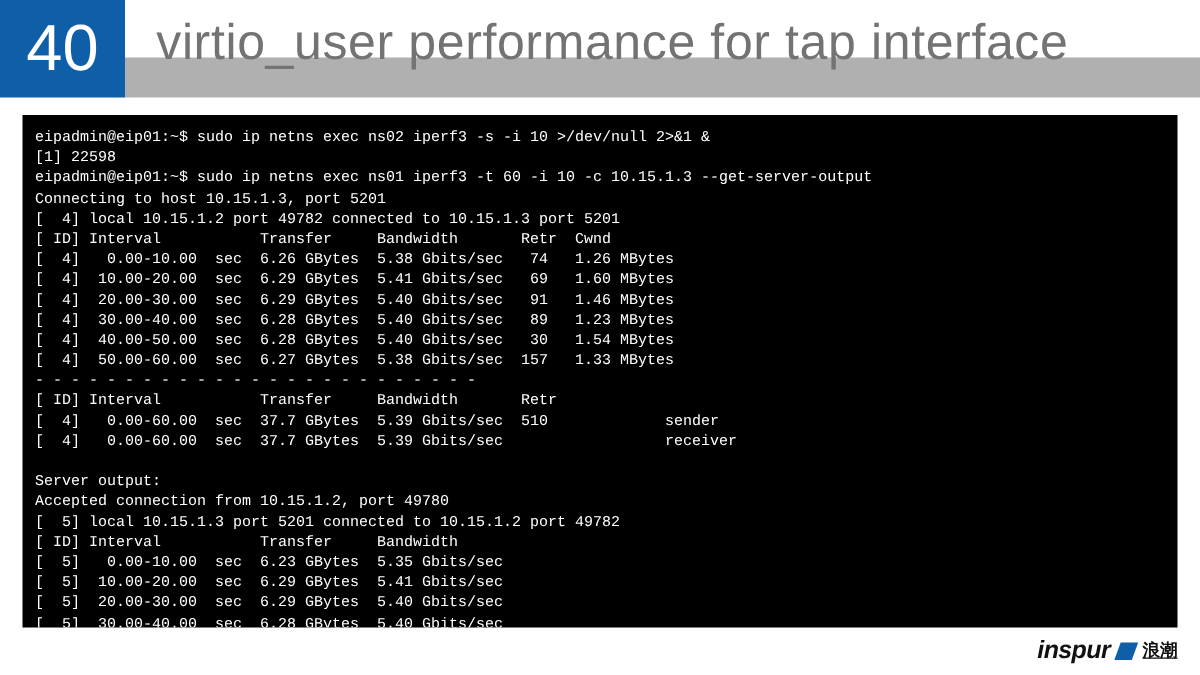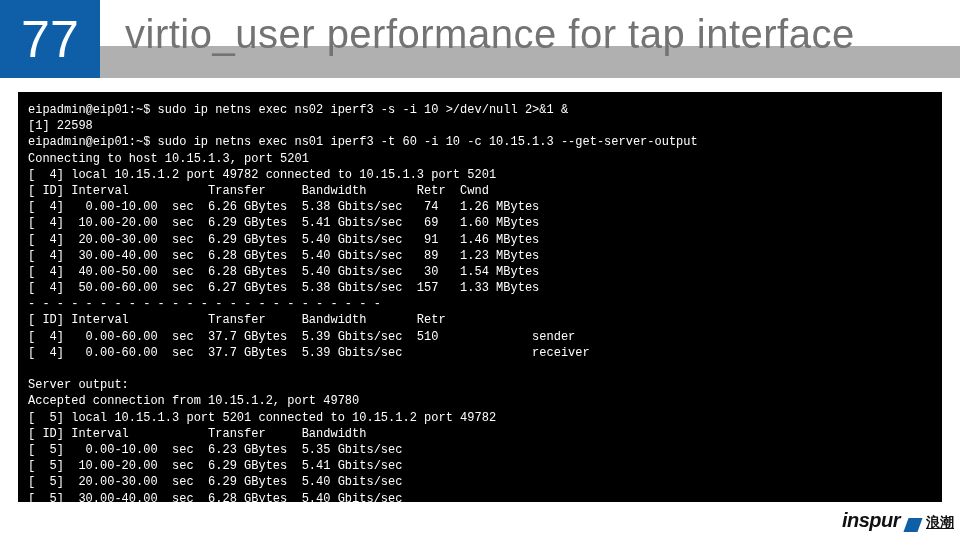--- a/index.html
+++ b/index.html
@@ -6,33 +6,33 @@
   html,body { width:960px; height:540px; font-family:"Segoe UI",Arial,sans-serif; background:#fff; overflow:hidden; }
   .slide { position:relative; width:960px; height:540px; }
 
   .header { position:absolute; top:0; left:0; right:0; height:78px; }
   .num-box { position:absolute; top:0; left:0; width:100px; height:78px; background:#0f5fa8; color:#fff; font-size:52px; font-weight:300; display:flex; align-items:center; justify-content:center; }
   .title-bar { position:absolute; top:46px; left:100px; right:0; height:32px; background:#b0b0b0; }
   .title { position:absolute; top:12px; left:125px; font-size:40px; color:#737373; letter-spacing:0.5px; }
 
   .term { position:absolute; top:92px; left:18px; width:924px; height:410px; background:#000; color:#fff; font-family:"Consolas","Courier New",monospace; font-size:12px; line-height:1.35; padding:10px 10px; white-space:pre; overflow:hidden; }
 
-  .logo { position:absolute; bottom:8px; right:6px; display:flex; align-items:flex-end; gap:6px; }
+  .logo { position:absolute; bottom:8px; right:18px; display:flex; align-items:center; gap:6px; }
   .logo-text { font-family:Arial,sans-serif; font-weight:900; font-style:italic; font-size:20px; color:#111; letter-spacing:-0.5px; }
   .logo-cn { font-size:14px; color:#111; font-weight:600;text-decoration:underline; }
   .logo-mark { width:14px; height:14px; background:#0f5fa8; transform:skewX(-20deg); }
 </style>
 </head>
 <body>
 
 <div class="slide">
 
   <div class="header">
     <div class="num-box">
-      <span>77</span>
+      <span>40</span>
     </div>
     <div class="title-bar"></div>
     <div class="title">virtio_user performance for tap interface</div>
   </div>
 
   <div class="term" id="term">eipadmin@eip01:~$ sudo ip netns exec ns02 iperf3 -s -i 10 &gt;/dev/null 2&gt;&amp;1 &amp;
 [1] 22598
 eipadmin@eip01:~$ sudo ip netns exec ns01 iperf3 -t 60 -i 10 -c 10.15.1.3 --get-server-output
 Connecting to host 10.15.1.3, port 5201
 [  4] local 10.15.1.2 port 49782 connected to 10.15.1.3 port 5201

